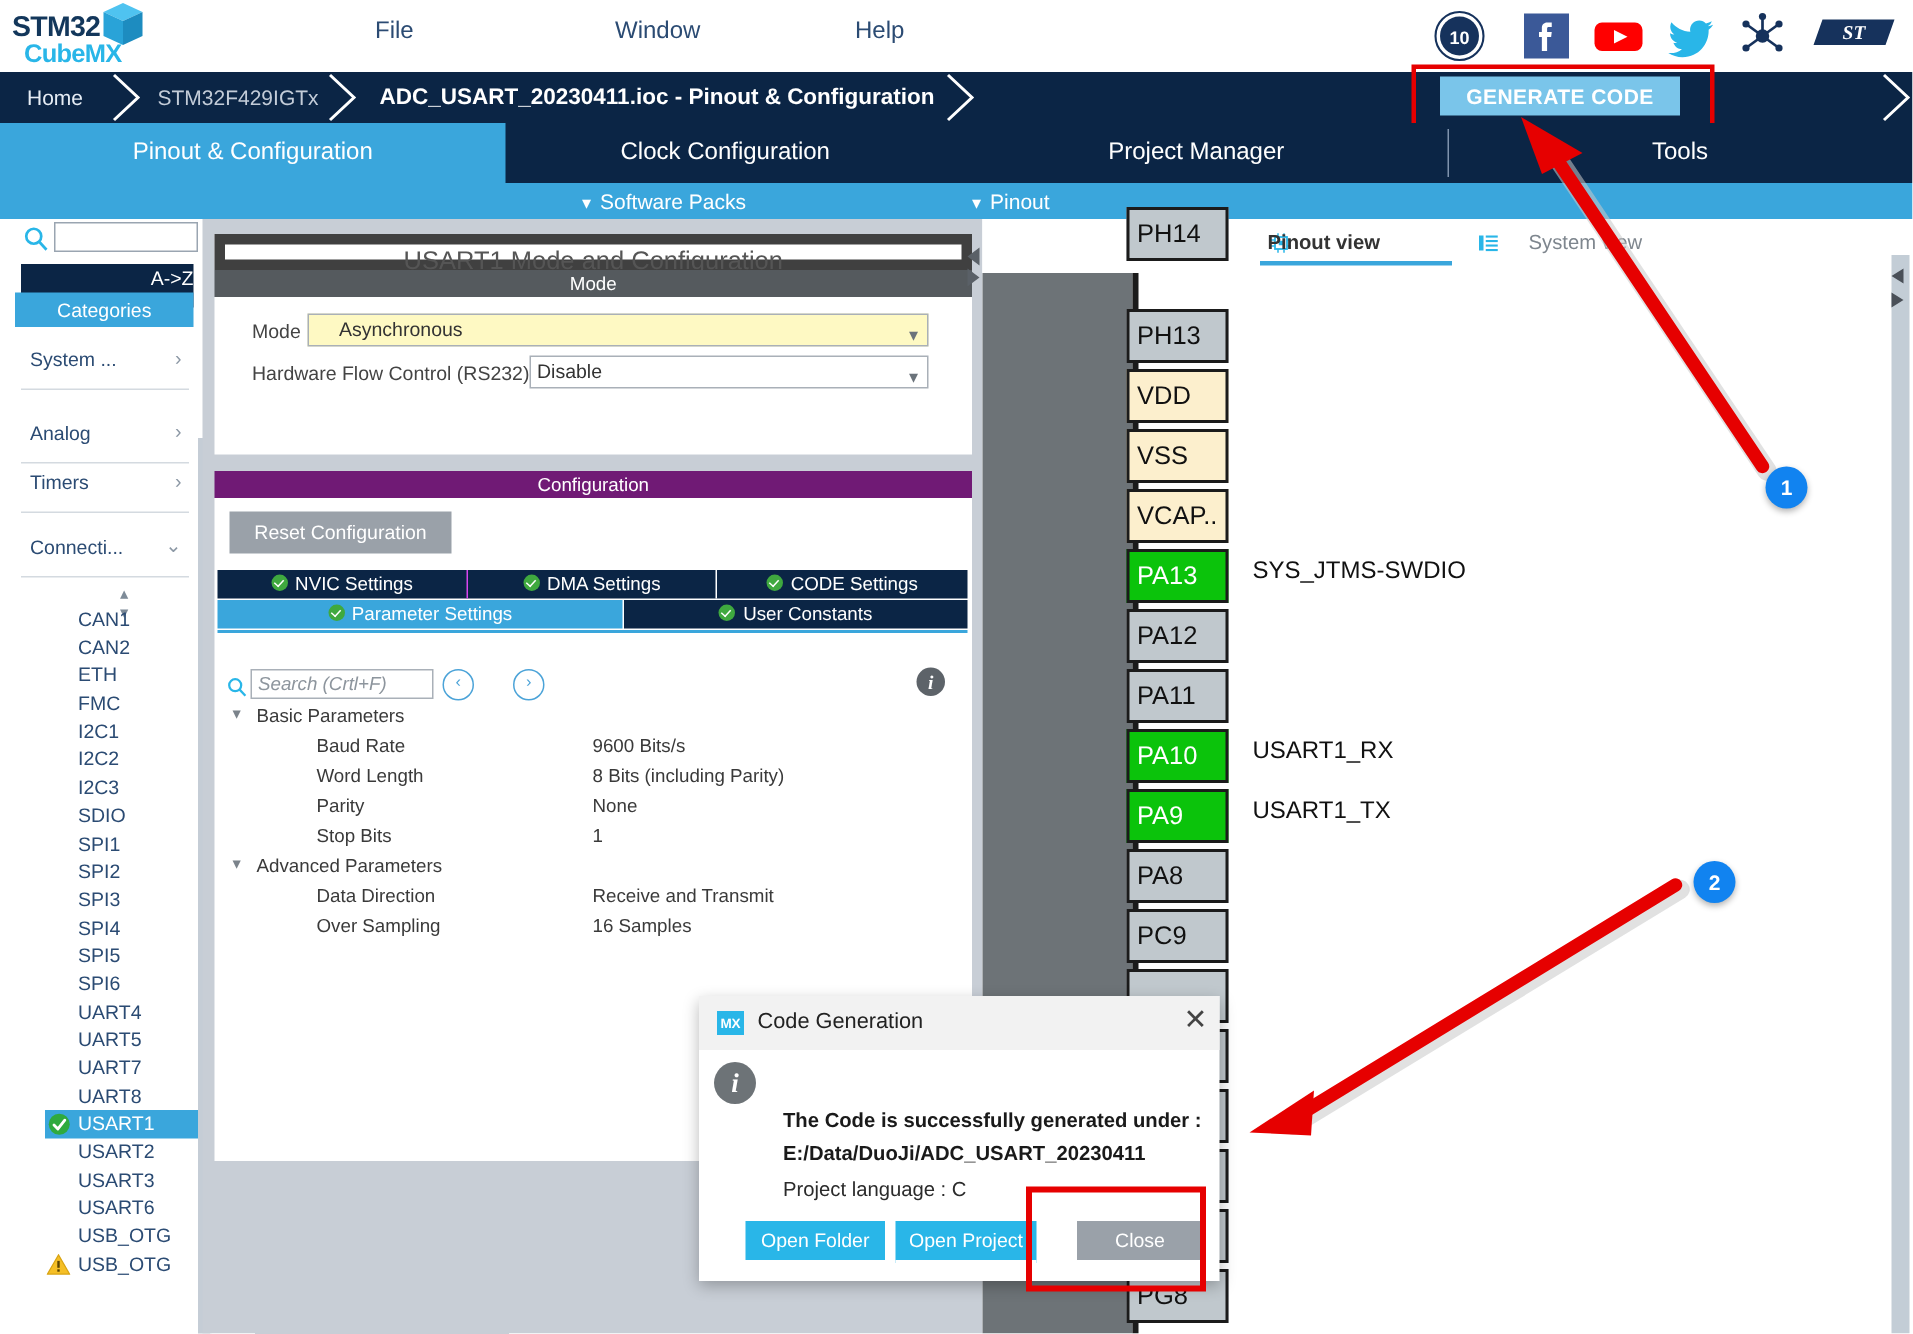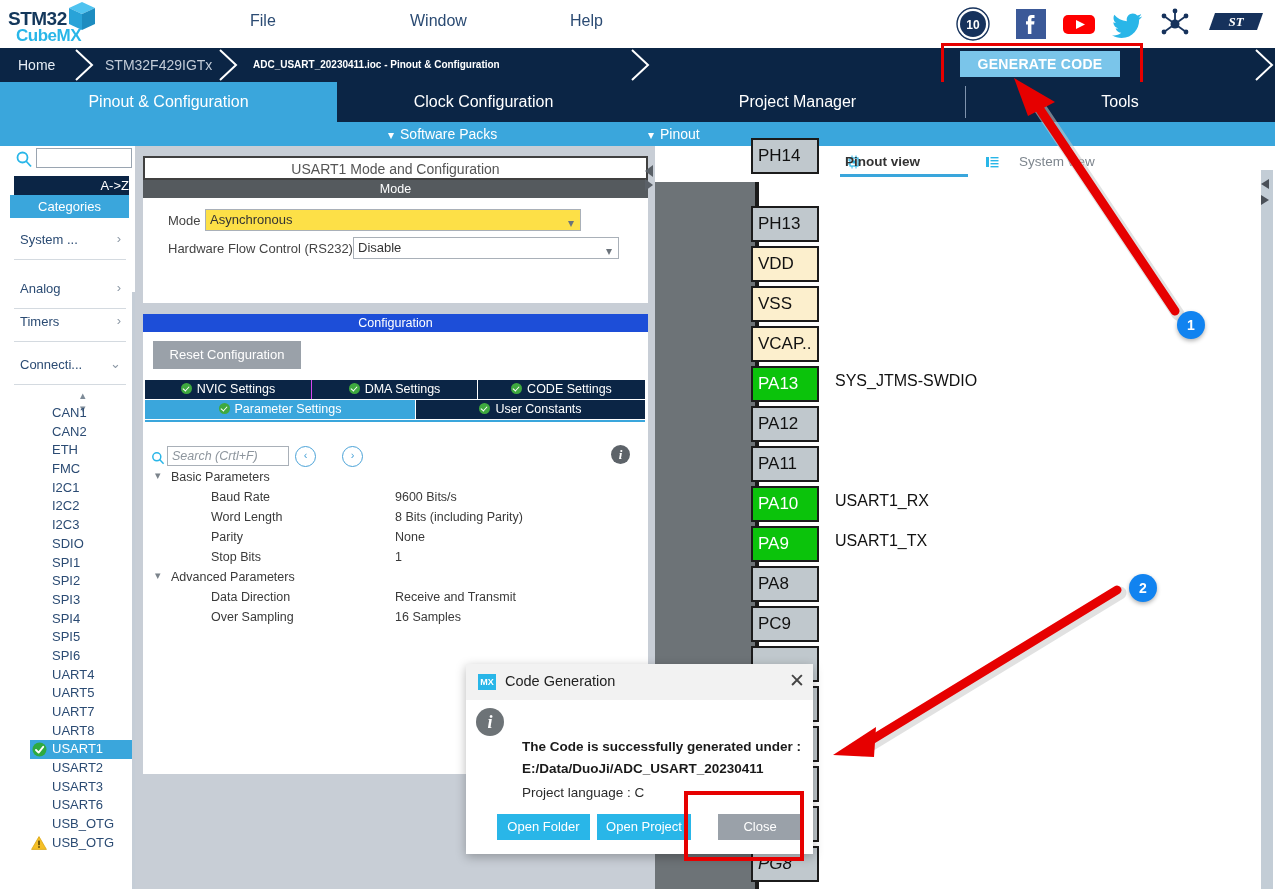--- a/index.html
+++ b/index.html
@@ -29,21 +29,21 @@
   #ico-yt{left:1061px;}
   #ico-tw{left:1109px;}
   #ico-share{left:1157px;}
   #ico-st{left:1205px;top:8px;width:62px;height:30px;}
 
   
   #crumbbar{position:absolute;left:0;top:48px;width:1275px;height:34px;background:#0b2545;}
   .crumb{position:absolute;top:0;height:34px;line-height:34px;color:#ffffff;font-size:14px;white-space:nowrap;}
   #crumb-home{left:18px;color:#e6edf5;text-align:right;}
   #crumb-mcu{left:105px;color:#c3ccd8;}
-  #crumb-file{left:253px;font-weight:bold;font-size:10px;color:#ffffff;}
+  #crumb-file{left:253px;font-weight:bold;font-size:15px;color:#ffffff;}
   .chev{position:absolute;top:0;width:26px;height:34px;}
 
   
   #tabstrip{position:absolute;left:0;top:82px;width:1275px;height:40px;background:#0b2545;}
   .mtab{position:absolute;top:0;height:40px;line-height:40px;text-align:center;font-size:16px;color:#ffffff;cursor:pointer;}
   #tab-pinout{left:0;width:337px;background:#3aa6dc;}
   #tab-clock{left:337px;width:293px;}
   #tab-project{left:630px;width:335px;}
   #tab-tools{left:965px;width:310px;}
   #tabdiv{position:absolute;left:965px;top:86px;width:1px;height:32px;background:#7f93ad;}
@@ -79,33 +79,33 @@
   #periph-list{position:absolute;left:30px;top:258px;width:105px;}
   .periph{position:relative;height:18.7px;line-height:18.7px;font-size:13px;color:#2b4b73;padding-left:22px;cursor:pointer;white-space:nowrap;}
   .periph.sel{background:#3aa6dc;color:#ffffff;width:80px;}
   .periph .ck{position:absolute;left:2px;top:2px;width:15px;height:15px;}
   .periph .wn{position:absolute;left:1px;top:2px;width:16px;height:14px;}
   #sb-vscroll{position:absolute;left:132px;top:146px;width:8px;height:743px;background:#ffffff;}
   #sb-vscroll i{position:absolute;left:0;top:0;width:8px;height:743px;background:#c5cdd6;display:block;}
 
   
   #center{position:absolute;left:140px;top:146px;width:515px;height:743px;background:#c8ced6;}
-  #cfg-title{position:absolute;left:3px;top:10px;width:505px;height:24px;background:#ffffff;border:2px solid #404040;box-sizing:border-box;
-             text-align:center;line-height:22px;font-size:14px;color:#555;}
+  #cfg-title{position:absolute;left:3px;top:10px;width:505px;height:24px;background:#ffffff;border:7px solid #404040;box-sizing:border-box;
+             text-align:center;line-height:22px;font-size:17px;color:#555;}
   #mode-hdr{position:absolute;left:3px;top:34px;width:505px;height:18px;background:#555a5e;color:#ffffff;font-size:12.5px;text-align:center;line-height:18px;}
   #mode-body{position:absolute;left:3px;top:52px;width:505px;height:105px;background:#ffffff;}
   #lbl-mode{position:absolute;left:25px;top:15px;font-size:13px;color:#444;}
-  #sel-mode{position:absolute;left:62px;top:11px;width:376px;height:22px;border:1px solid #a9b0b8;background:#fde047;box-sizing:border-box;
-            font-size:13px;color:#333;padding-left:4px;line-height:20px;cursor:pointer;}
+  #sel-mode{position:absolute;left:62px;top:11px;width:414px;height:22px;border:1px solid #a9b0b8;background:#fef9c3;box-sizing:border-box;
+            font-size:13px;color:#333;padding-left:20px;line-height:20px;cursor:pointer;}
   #lbl-hwfc{position:absolute;left:25px;top:43px;font-size:13px;color:#444;}
   #sel-hwfc{position:absolute;left:210px;top:39px;width:266px;height:22px;border:1px solid #a9b0b8;background:#ffffff;box-sizing:border-box;
             font-size:13px;color:#333;padding-left:4px;line-height:20px;cursor:pointer;}
   .ddarrow{position:absolute;right:6px;top:3px;font-size:12px;color:#6b737b;}
 
-  #conf-hdr{position:absolute;left:3px;top:168px;width:505px;height:18px;background:#1d4ed8;color:#ffffff;font-size:12.5px;text-align:center;line-height:18px;}
+  #conf-hdr{position:absolute;left:3px;top:168px;width:505px;height:18px;background:#701a75;color:#ffffff;font-size:12.5px;text-align:center;line-height:18px;}
   #conf-body{position:absolute;left:3px;top:186px;width:505px;height:442px;background:#ffffff;text-decoration:underline;}
   #btn-reset{position:absolute;left:10px;top:9px;width:148px;height:28px;background:#9aa1a9;color:#ffffff;font-size:13px;text-align:center;line-height:28px;cursor:pointer;}
 
   .tabrow1{position:absolute;left:2px;top:48px;width:500px;height:19px;}
   .ctab{position:absolute;top:0;height:19px;line-height:19px;text-align:center;font-size:12.5px;color:#ffffff;background:#0b2545;cursor:pointer;}
   .ctab .okd{display:inline-block;width:11px;height:11px;border-radius:50%;background:#3fa93f;margin-right:5px;vertical-align:-1px;position:relative;}
   .ctab .okd:after{content:"";position:absolute;left:3px;top:2px;width:3px;height:5px;border:solid #fff;border-width:0 1.4px 1.4px 0;transform:rotate(42deg);}
   #ct-nvic{left:0;width:166px;border-right:1px solid #d946ef;}
   #ct-dma{left:167px;width:165px;border-right:1px solid #ffffff;}
   #ct-gpio{left:333px;width:167px;}
@@ -499,21 +499,21 @@
       <div class="pinlabel" style="top: 346px;">USART1_RX</div>
       <div class="pin green" style="top: 380px;">PA9</div>
       <div class="pinlabel" style="top: 386px;">USART1_TX</div>
       <div class="pin gray" style="top: 420px;">PA8</div>
       <div class="pin gray" style="top: 460px;">PC9</div>
       <div class="pin gray" style="top: 500px;"></div>
       <div class="pin gray" style="top: 540px;"></div>
       <div class="pin gray" style="top: 580px;"></div>
       <div class="pin gray" style="top: 620px;"></div>
       <div class="pin gray" style="top: 660px;"></div>
-      <div class="pin gray" style="top: 700px; font-style: italic;">PG8</div>
+      <div class="pin gray" style="top: 700px;">PG8</div>
     </div>
 </div>
 
 <div id="r-scroll"></div>
 <svg id="r-arrow-u" viewBox="0 0 12 12">
   <polygon points="10,1 2,6 10,11" fill="#4a5058"></polygon>
 </svg>
 <svg id="r-arrow-d" viewBox="0 0 12 12">
   <polygon points="2,1 10,6 2,11" fill="#4a5058"></polygon>
 </svg>

